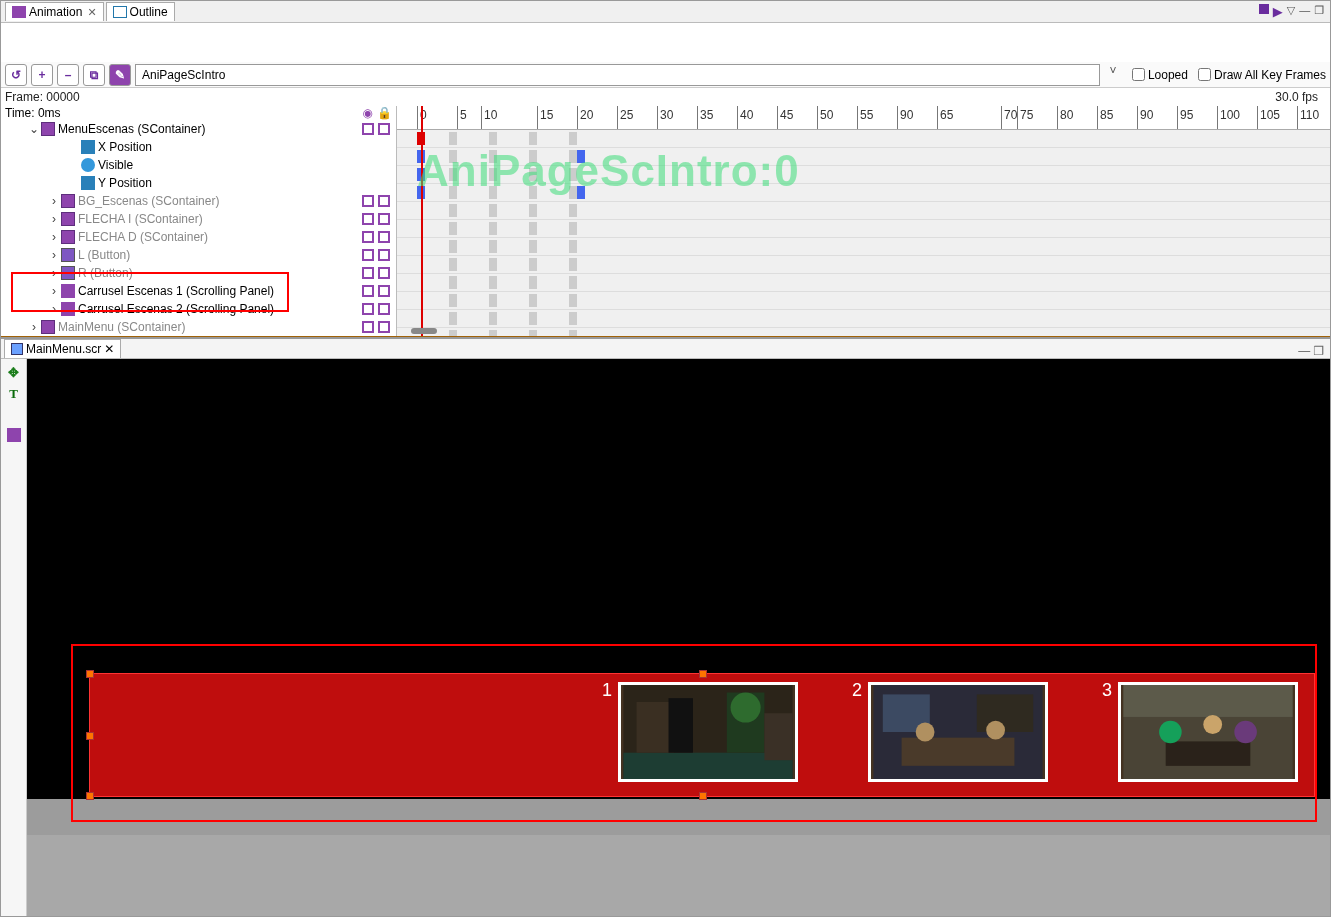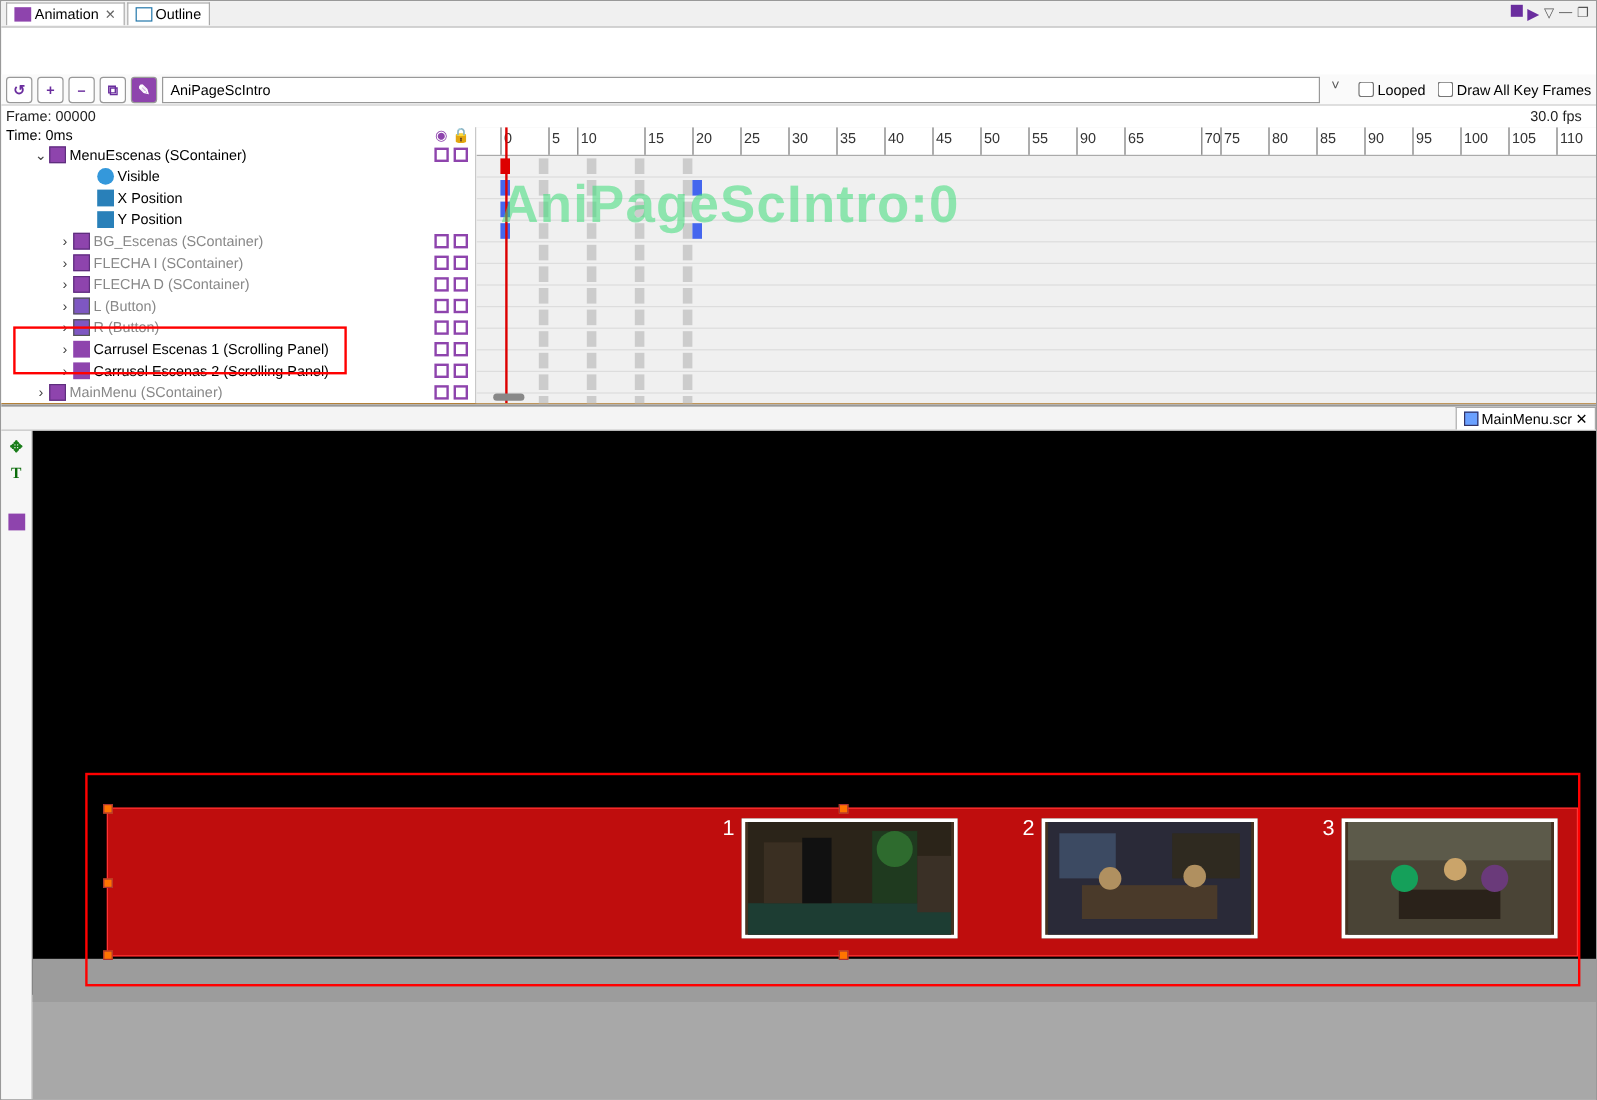--- a/index.html
+++ b/index.html
@@ -63,21 +63,21 @@
 .track { height:18px; border-bottom:1px solid #ddd; position:relative; }
 .bar { position:absolute; top:2px; bottom:2px; background:#bbb; }
 .bar.red { background:#d00; }
 .bar.blue { background:#46e; }
 .watermark { position:absolute; top:40px; left:20px; font-size:44px; font-weight:600; color:rgba(60,220,120,.55); letter-spacing:1px; pointer-events:none; }
 .playhead { position:absolute; top:0; bottom:0; left:24px; width:2px; background:#d00; }
 .scroll-thumb{position:absolute;bottom:2px;left:14px;width:26px;height:6px;background:#888;border-radius:3px;}
 
 
 .design-pane { flex:1; display:flex; flex-direction:column; border-top:2px solid #999; background:#eee; }
-.file-tabs { height:20px; display:flex; align-items:flex-end; padding-left:3px; background:#f4f4f4; border-bottom:1px solid #bbb;flex-direction:column; }
+.file-tabs { height:20px; display:flex; align-items:flex-end; padding-left:3px; background:#f4f4f4; border-bottom:1px solid #bbb; }
 .file-tab { display:flex; align-items:center; gap:3px; padding:2px 6px; border:1px solid #aaa; border-bottom:none; background:#fff; font-size:11.5px; }
 .file-tab .ic{width:12px;height:12px;background:#6aa0ff;border:1px solid #336;}
 .file-tabs .spacer{flex:1;}
 .file-tabs .winctl{padding-right:6px;color:#666;font-size:11px;}
 
 .design-body { flex:1; display:flex; }
 .side-tools { width:26px; background:#f6f6f6; border-right:1px solid #ccc; display:flex; flex-direction:column; align-items:center; gap:6px; padding-top:6px; }
 .side-tools span { font-size:13px; font-weight:bold; cursor:pointer; }
 .st-move{color:#1a7d1a;}
 .st-t{color:#0a6b0a;font-family:serif;}
@@ -159,27 +159,27 @@
             <span class="tw">⌄</span>
             <span class="ni cont"></span>
             <span>MenuEscenas (SContainer)</span>
             <span class="marks">
               <span class="mkbox"></span>
               <span class="mkbox"></span>
             </span>
           </div>
           <div class="node" style="padding-left: 66px;">
             <span class="tw"></span>
+            <span class="ni x"></span>
+            <span>X Position</span>
+          </div>
+          <div class="node" style="padding-left: 66px;">
+            <span class="tw"></span>
             <span class="ni eye"></span>
             <span>Visible</span>
-          </div>
-          <div class="node" style="padding-left: 66px;">
-            <span class="tw"></span>
-            <span class="ni x"></span>
-            <span>X Position</span>
           </div>
           <div class="node" style="padding-left: 66px;">
             <span class="tw"></span>
             <span class="ni y"></span>
             <span>Y Position</span>
           </div>
           <div class="node dim" style="padding-left: 46px;">
             <span class="tw">›</span>
             <span class="ni cont"></span>
             <span>BG_Escenas (SContainer)</span>

